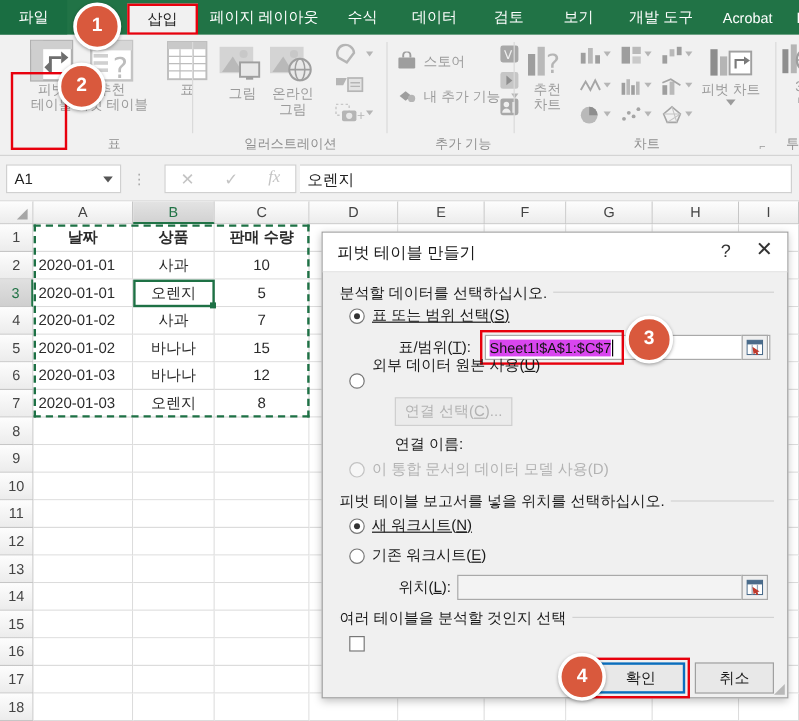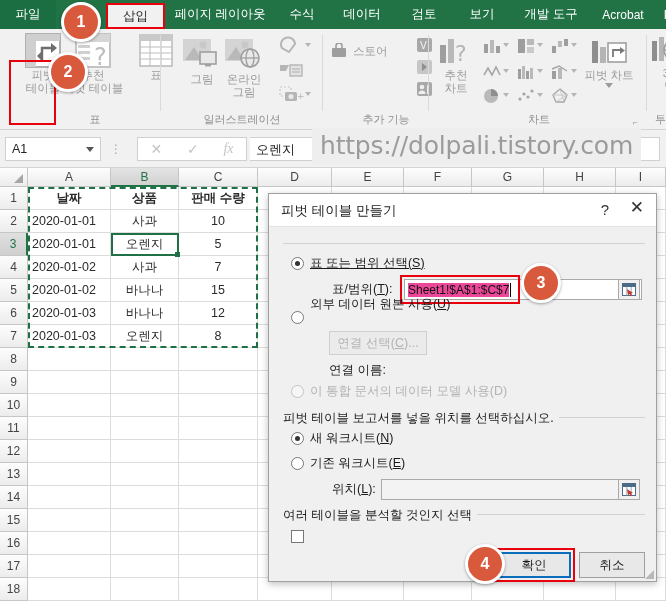--- a/index.html
+++ b/index.html
@@ -176,21 +176,21 @@
   }
   .radio.dis { border-color:#c3c3c3; background:#f6f6f6; }
   .rlabel { position: absolute; font-size: 12.5px; color: #1a1a1a; white-space:nowrap; }
   .rlabel.dis { color: #b3b3b3; }
   .u { text-decoration: underline; }
   .txtfield {
     position: absolute; height: 21px; background: #fff;
     border: 1px solid #a9a9a9; font-size: 12px; color: #111;
     display: flex; align-items: center; padding: 0 3px; white-space: nowrap;
   }
-  .txtfield .selbg { background: #ec4899; }
+  .txtfield .selbg { background: #d946ef; }
   .caret { display:inline-block; width:1px; height:14px; background:#000; margin-left:1px; }
   .picker {
     position: absolute; width: 22px; height: 21px; background: #f0f0f0;
     border: 1px solid #a9a9a9;
     display:flex; align-items:center; justify-content:center;
   }
   .dlgbtn {
     position: absolute; height: 26px; background: #e8e8e8;
     border: 1px solid #a0a0a0; font-size: 12.5px; color: #1a1a1a;
     display: flex; align-items: center; justify-content: center;
@@ -340,20 +340,28 @@
     <div class="grp-label" style="left:166px;width:152px;">일러스트레이션</div>
     <div class="grp-sep" style="left:322px;"></div>
 
     <div style="position:absolute;left:330px;top:14px;display:flex;align-items:center;gap:5px;">
       <svg width="18" height="16" viewBox="0 0 18 16">
         <rect x="2" y="5" width="14" height="9" rx="1" fill="#9e9e9e"></rect>
         <path d="M6 5 v-2 a3 3 0 0 1 6 0 v2" fill="none" stroke="#9e9e9e" stroke-width="1.6"></path>
       </svg>
       <span style="font-size:11.5px;color:#9b9b9b;">스토어</span>
     </div>
+    <div style="position:absolute;left:330px;top:43px;display:flex;align-items:center;gap:5px;">
+      <svg width="18" height="16" viewBox="0 0 18 16">
+        <path d="M3 8 l5 -4 l5 4 l-5 4 z" fill="#9e9e9e"></path>
+        <circle cx="13" cy="10" r="3" fill="#b5b5b5"></circle>
+      </svg>
+      <span style="font-size:11.5px;color:#9b9b9b;">내 추가 기능</span>
+      <span style="width:0;height:0;border-left:3.5px solid transparent;border-right:3.5px solid transparent;border-top:4.5px solid #b5b5b5;margin-left:4px;"></span>
+    </div>
     <div style="position:absolute;left:414px;top:6px;">
       <svg width="22" height="20" viewBox="0 0 22 20">
         <rect x="3" y="3" width="15" height="14" rx="2" fill="#a8a8a8"></rect>
         <text x="6" y="14" font-size="10" fill="#f0f0f0" font-family="DejaVu Sans">V</text>
       </svg>
     </div>
     <div style="position:absolute;left:414px;top:28px;">
       <svg width="22" height="20" viewBox="0 0 22 20">
         <rect x="3" y="3" width="15" height="14" rx="2" fill="#c6c6c6"></rect>
         <path d="M8 6 l5 4 l-5 4 z" fill="#8f8f8f"></path>
@@ -490,21 +498,20 @@
     <div class="fbtns">
       <span>✕</span>
       <span>✓</span>
       <span class="fx">fx</span>
     </div>
     <div class="fbox">
       <span>오렌지</span>
     </div>
   </div>
 
-  <div class="watermark">https://dolpali.tistory.com</div>
 
   <div class="gridwrap">
     <div class="cornerbox">
         <span class="cornertri"></span>
       </div>
 
     <div class="colhdr" style="left:28px;width:83px;">
         <span>A</span>
       </div>
     <div class="colhdr sel" style="left:111px;width:68px;">
@@ -829,20 +836,21 @@
     </div>
   </div>
 
   <div class="dialog">
     <div class="dlg-title">
       <span class="t">피벗 테이블 만들기</span>
       <span class="dlg-help">?</span>
       <span class="dlg-close">✕</span>
     </div>
 
+    <div class="sect-label" style="left:14px;top:42px;z-index:3;">분석할 데이터를 선택하십시오.</div>
     <div class="sect-rule" style="left:14px;top:49px;width:362px;"></div>
 
     <div class="radio on" style="left:22px;top:63px;"></div>
     <div class="rlabel" style="left:41px;top:61px;text-decoration:underline;">
       <span>표 또는 범위 선택(</span><span class="u">S</span><span>)</span>
     </div>
 
     <div class="rlabel" style="left:63px;top:87px;">
       <span>표/범위(</span><span class="u">T</span><span>):</span>
     </div>
@@ -876,21 +884,21 @@
 
     <div class="radio dis" style="left:22px;top:191px;"></div>
     <div class="rlabel dis" style="left:41px;top:189px;">
       <span>이 통합 문서의 데이터 모델 사용(</span><span>D</span><span>)</span>
     </div>
 
     <div class="sect-label" style="left:14px;top:216px;z-index:3;">피벗 테이블 보고서를 넣을 위치를 선택하십시오.</div>
     <div class="sect-rule" style="left:14px;top:223px;width:362px;"></div>
 
     <div class="radio on" style="left:22px;top:238px;"></div>
-    <div class="rlabel" style="left:41px;top:236px;">
+    <div class="rlabel" style="left:41px;top:236px;text-decoration:underline;">
       <span>새 워크시트(</span><span class="u">N</span><span>)</span>
     </div>
 
     <div class="radio" style="left:22px;top:263px;"></div>
     <div class="rlabel" style="left:41px;top:261px;">
       <span>기존 워크시트(</span><span class="u">E</span><span>)</span>
     </div>
 
     <div class="rlabel" style="left:63px;top:287px;">
       <span>위치(</span><span class="u">L</span><span>):</span>

